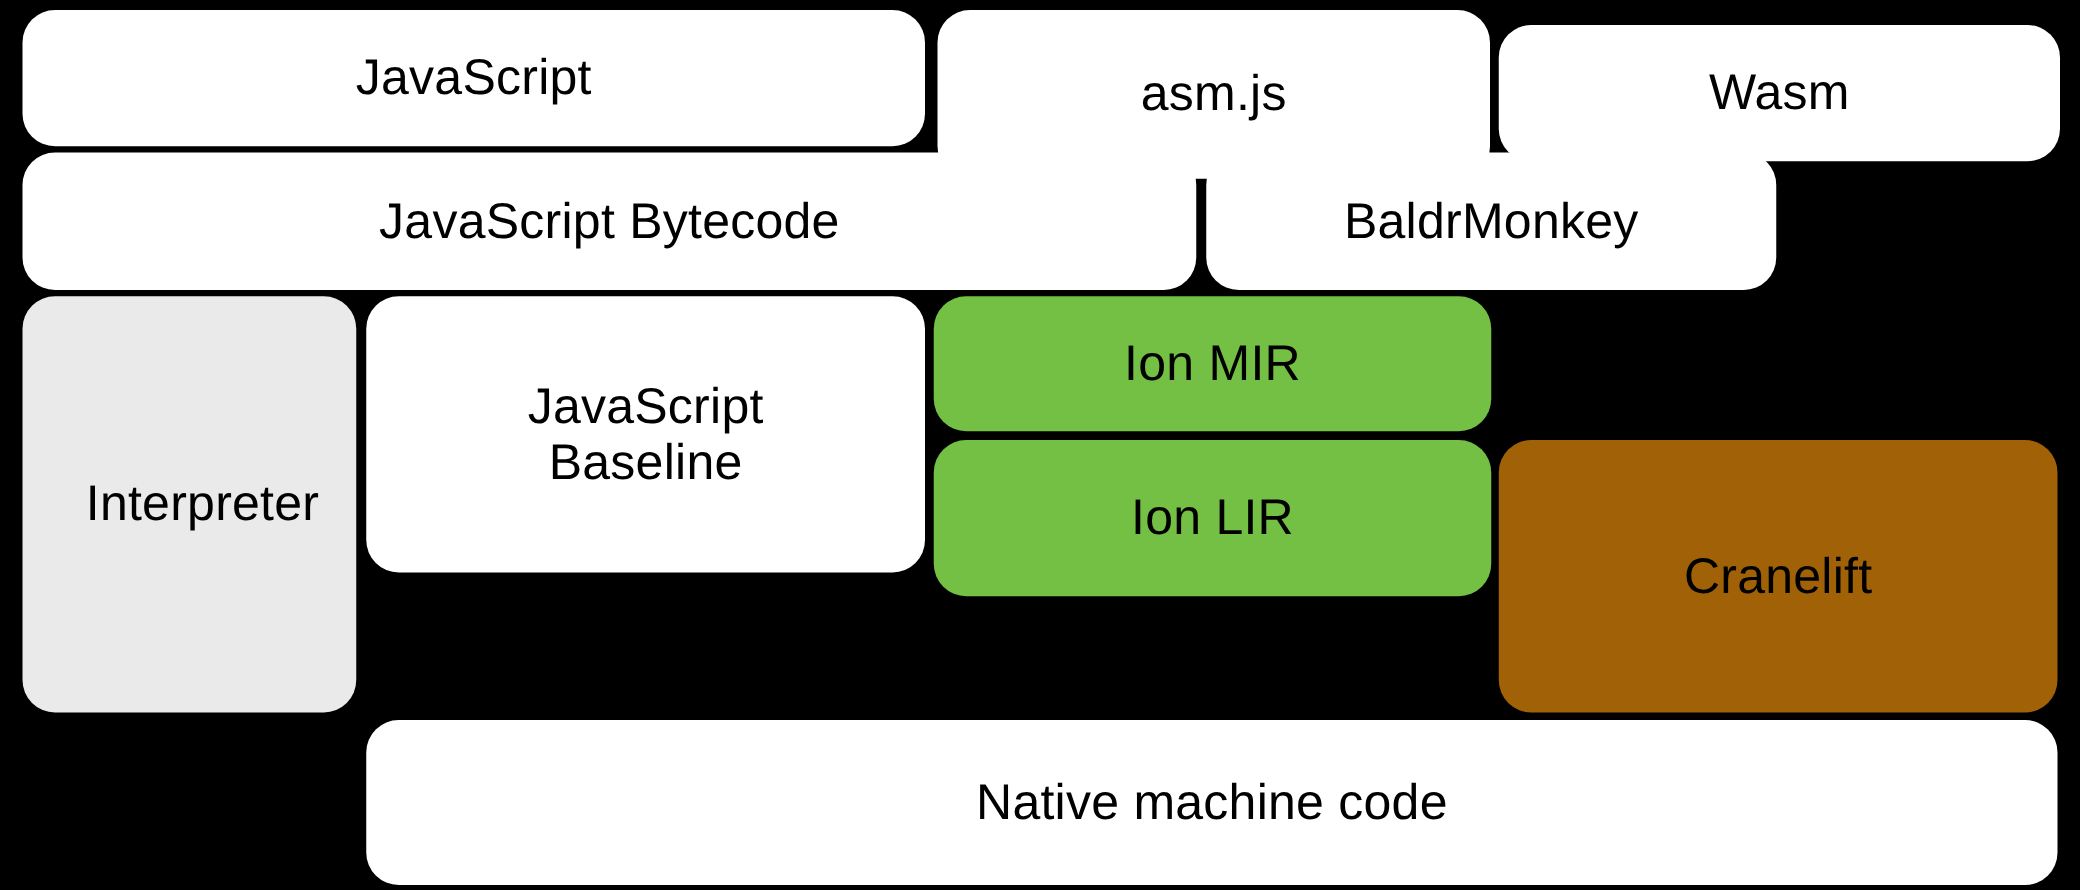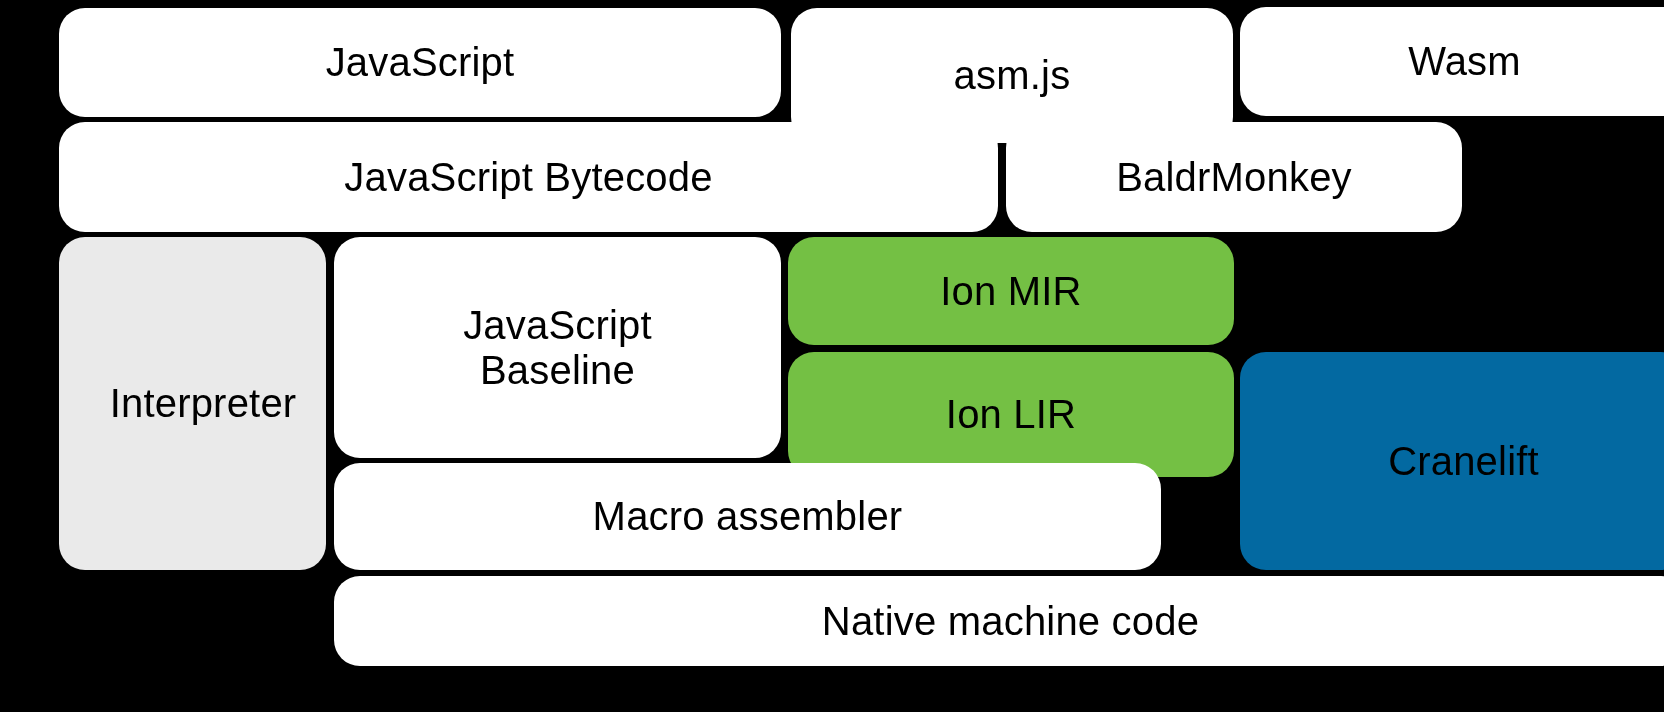--- a/index.html
+++ b/index.html
@@ -23,46 +23,45 @@
     justify-content: center;
     text-align: center;
     border-radius: 26px;
     color: #000000;
     font-size: 40px;
     font-weight: 400;
     line-height: 1.12;
     letter-spacing: 0.2px;
     white-space: pre-line;
     padding: 2px 10px;
-    margin-left: 41px;
   }
   .fill-white { background: #FFFFFF; }
   .fill-gray  { background: #EAEAEA; padding-left: 31px; }
   .fill-green { background: #74C044; }
-  .fill-pink  { background: #0369a1; }
+  .fill-pink  { background: #a16207; }
 
   
   #n-javascript      { left: 18px;   top: 8px;   width: 722px;  height: 109px; }
   #n-asmjs           { left: 750px;  top: 8px;   width: 442px;  height: 135px; }
-  #n-wasm            { left: 1199px; top: 7px;   width: 449px;  height: 109px; }
+  #n-wasm            { left: 1199px; top: 20px;   width: 449px;  height: 109px; }
 
   
   #n-js-bytecode     { left: 18px;   top: 122px; width: 939px;  height: 110px; text-align: right; }
   #n-baldrmonkey     { left: 965px;  top: 122px; width: 456px;  height: 110px; }
 
   
   #n-interpreter     { left: 18px;   top: 237px; width: 267px;  height: 333px; }
   #n-js-baseline     { left: 293px;  top: 237px; width: 447px;  height: 221px; }
   #n-ion-mir         { left: 747px;  top: 237px; width: 446px;  height: 108px; }
   #n-ion-lir         { left: 747px;  top: 352px; width: 446px;  height: 125px; }
   #n-macro-assembler { left: 293px;  top: 463px; width: 827px;  height: 107px; }
   #n-cranelift       { left: 1199px; top: 352px; width: 447px;  height: 218px; }
 
   
-  #n-native-code     { left: 293px;  top: 576px; width: 1353px; height: 90px; }
+  #n-native-code     { left: 293px;  top: 576px; width: 1353px; height: 132px; }
 </style>
 </head>
 <body>
 
 <div id="stage">
 
   <div class="node fill-white" id="n-javascript">JavaScript</div>
 
   <div class="node fill-white" id="n-asmjs">asm.js</div>
 
@@ -74,19 +73,18 @@
 
   <div class="node fill-gray" id="n-interpreter">Interpreter</div>
 
   <div class="node fill-white" id="n-js-baseline">JavaScript
 Baseline</div>
 
   <div class="node fill-green" id="n-ion-mir">Ion MIR</div>
 
   <div class="node fill-green" id="n-ion-lir">Ion LIR</div>
 
-  <div class="node fill-white" id="n-macro-assembler">Macro assembler</div>
 
   <div class="node fill-pink" id="n-cranelift">Cranelift</div>
 
   <div class="node fill-white" id="n-native-code">Native machine code</div>
 
 </div>
 
 </body></html>

